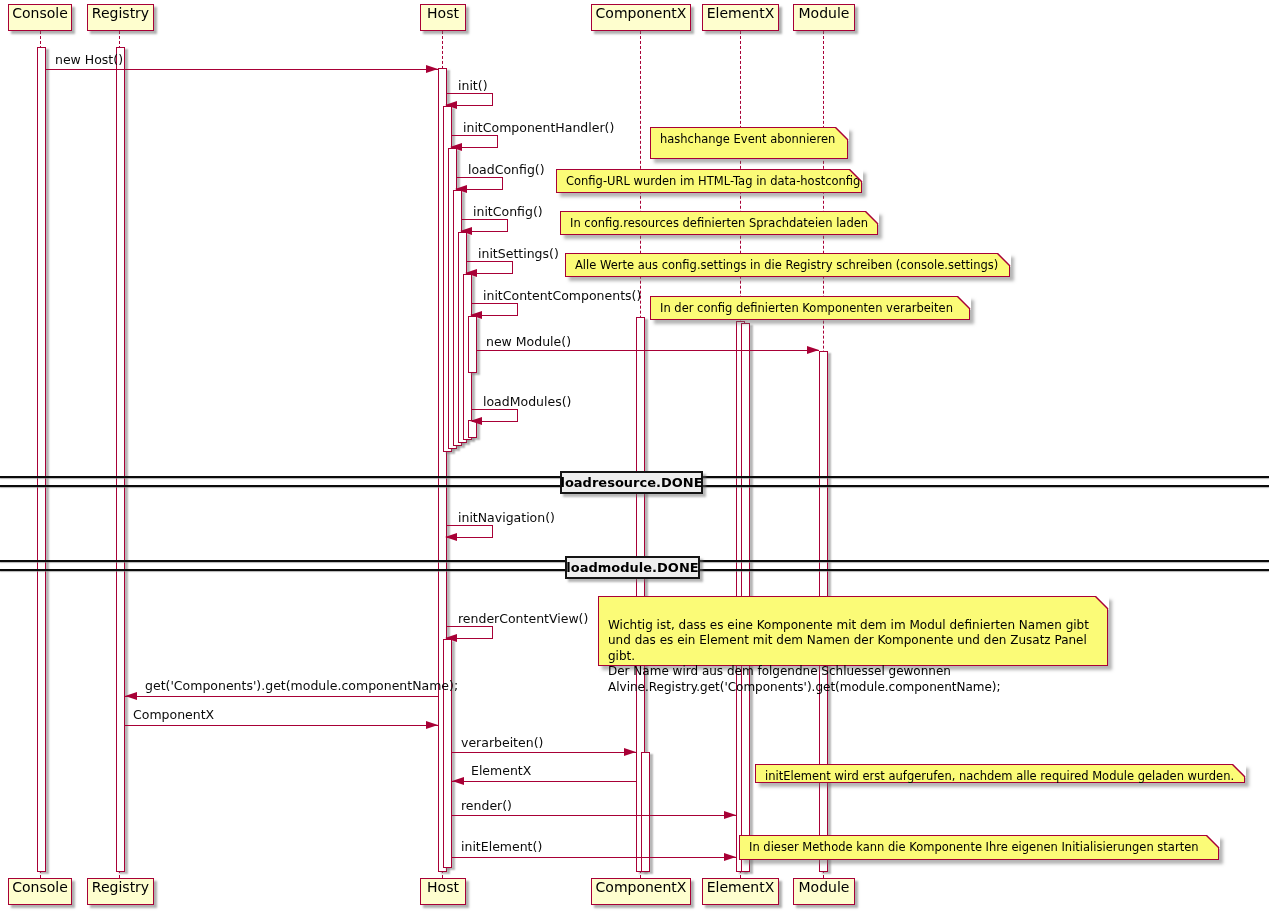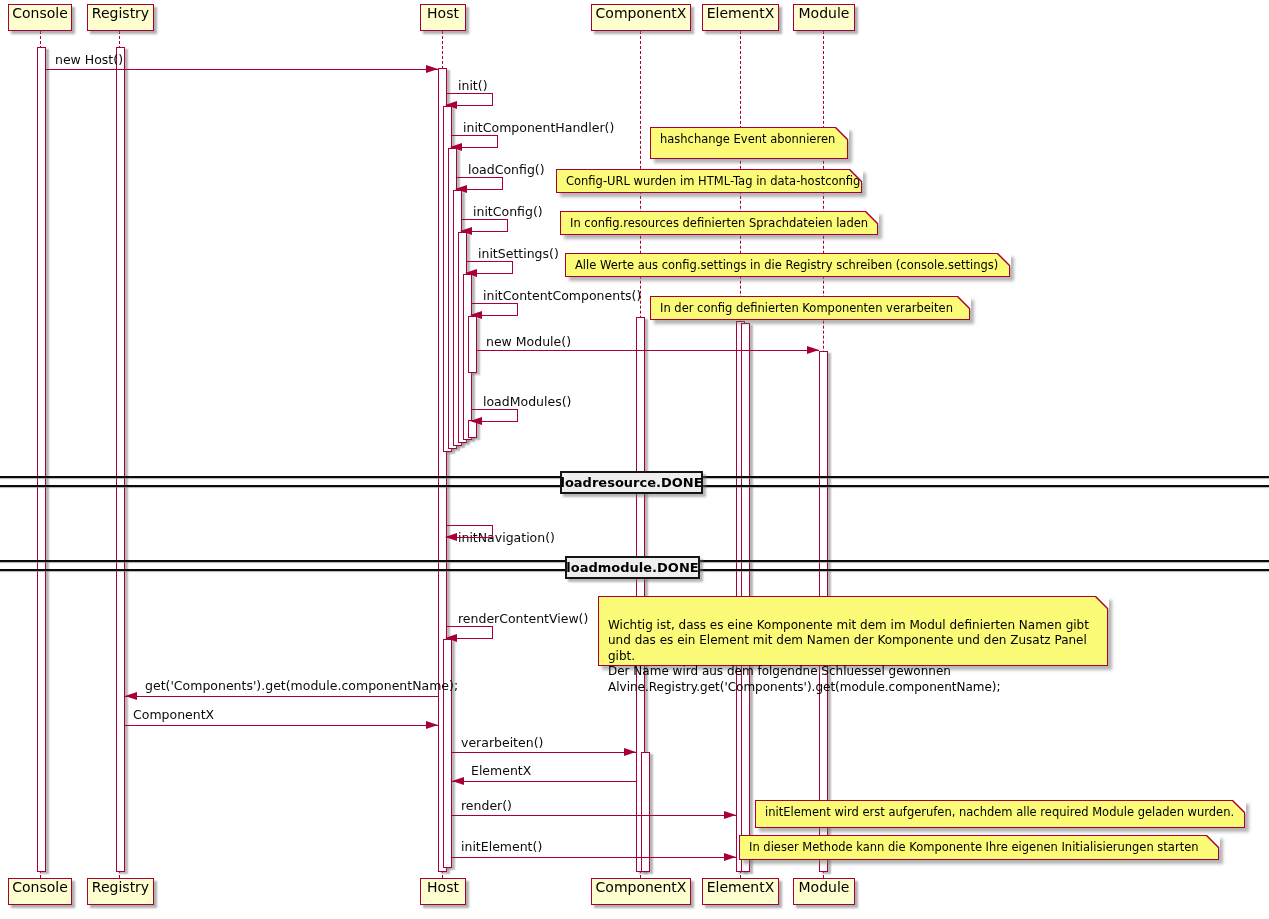--- a/index.html
+++ b/index.html
@@ -109,21 +109,21 @@
   <div class="ah r" style="left:807px;top:346px;"></div>
 
   <div class="mlabel" style="left:483px;top:394px;">loadModules()</div>
   <div class="selfloop" style="left:472px;top:409px;">
       <div class="ah l"></div>
     </div>
 
   <div class="divline" style="top:476px;"></div>
   <div class="divline" style="top:485px;"></div>
 
-  <div class="mlabel" style="left:458px;top:530px;">initNavigation()</div>
+  <div class="mlabel" style="left:458px;top:510px;">initNavigation()</div>
   <div class="selfloop" style="left:447px;top:525px;">
       <div class="ah l"></div>
     </div>
 
   <div class="divline" style="top:560px;"></div>
   <div class="divline" style="top:569px;"></div>
 
   <div class="mlabel" style="left:458px;top:611px;">renderContentView()</div>
   <div class="selfloop" style="left:447px;top:626px;">
       <div class="ah l"></div>
@@ -191,21 +191,21 @@
   <div class="note multi" style="left:598px;top:596px;width:510px;height:70px;">
     <span>Wichtig ist, dass es eine Komponente mit dem im Modul definierten Namen gibt
 und das es ein Element mit dem Namen der Komponente und den Zusatz Panel gibt.
 Der Name wird aus dem folgendne Schluessel gewonnen
 Alvine.Registry.get('Components').get(module.componentName);</span>
     <svg class="fold" width="14" height="14" viewBox="0 0 14 14">
         <path d="M0 0 L14 0 L14 14 Z" fill="#ffffff"></path>
         <path d="M0 0 L13 13" stroke="#A80036" stroke-width="1.5" fill="none"></path>
       </svg>
   </div>
-  <div class="note" style="left:755px;top:800px;width:490px;height:28px;">
+  <div class="note" style="left:755px;top:764px;width:490px;height:19px;">
     <span>initElement wird erst aufgerufen, nachdem alle required Module geladen wurden.</span>
     <svg class="fold" width="14" height="14" viewBox="0 0 14 14">
         <path d="M0 0 L14 0 L14 14 Z" fill="#ffffff"></path>
         <path d="M0 0 L13 13" stroke="#A80036" stroke-width="1.5" fill="none"></path>
       </svg>
   </div>
   <div class="note" style="left:739px;top:835px;width:480px;height:25px;">
     <span>In dieser Methode kann die Komponente Ihre eigenen Initialisierungen starten</span>
     <svg class="fold" width="14" height="14" viewBox="0 0 14 14">
         <path d="M0 0 L14 0 L14 14 Z" fill="#ffffff"></path>

